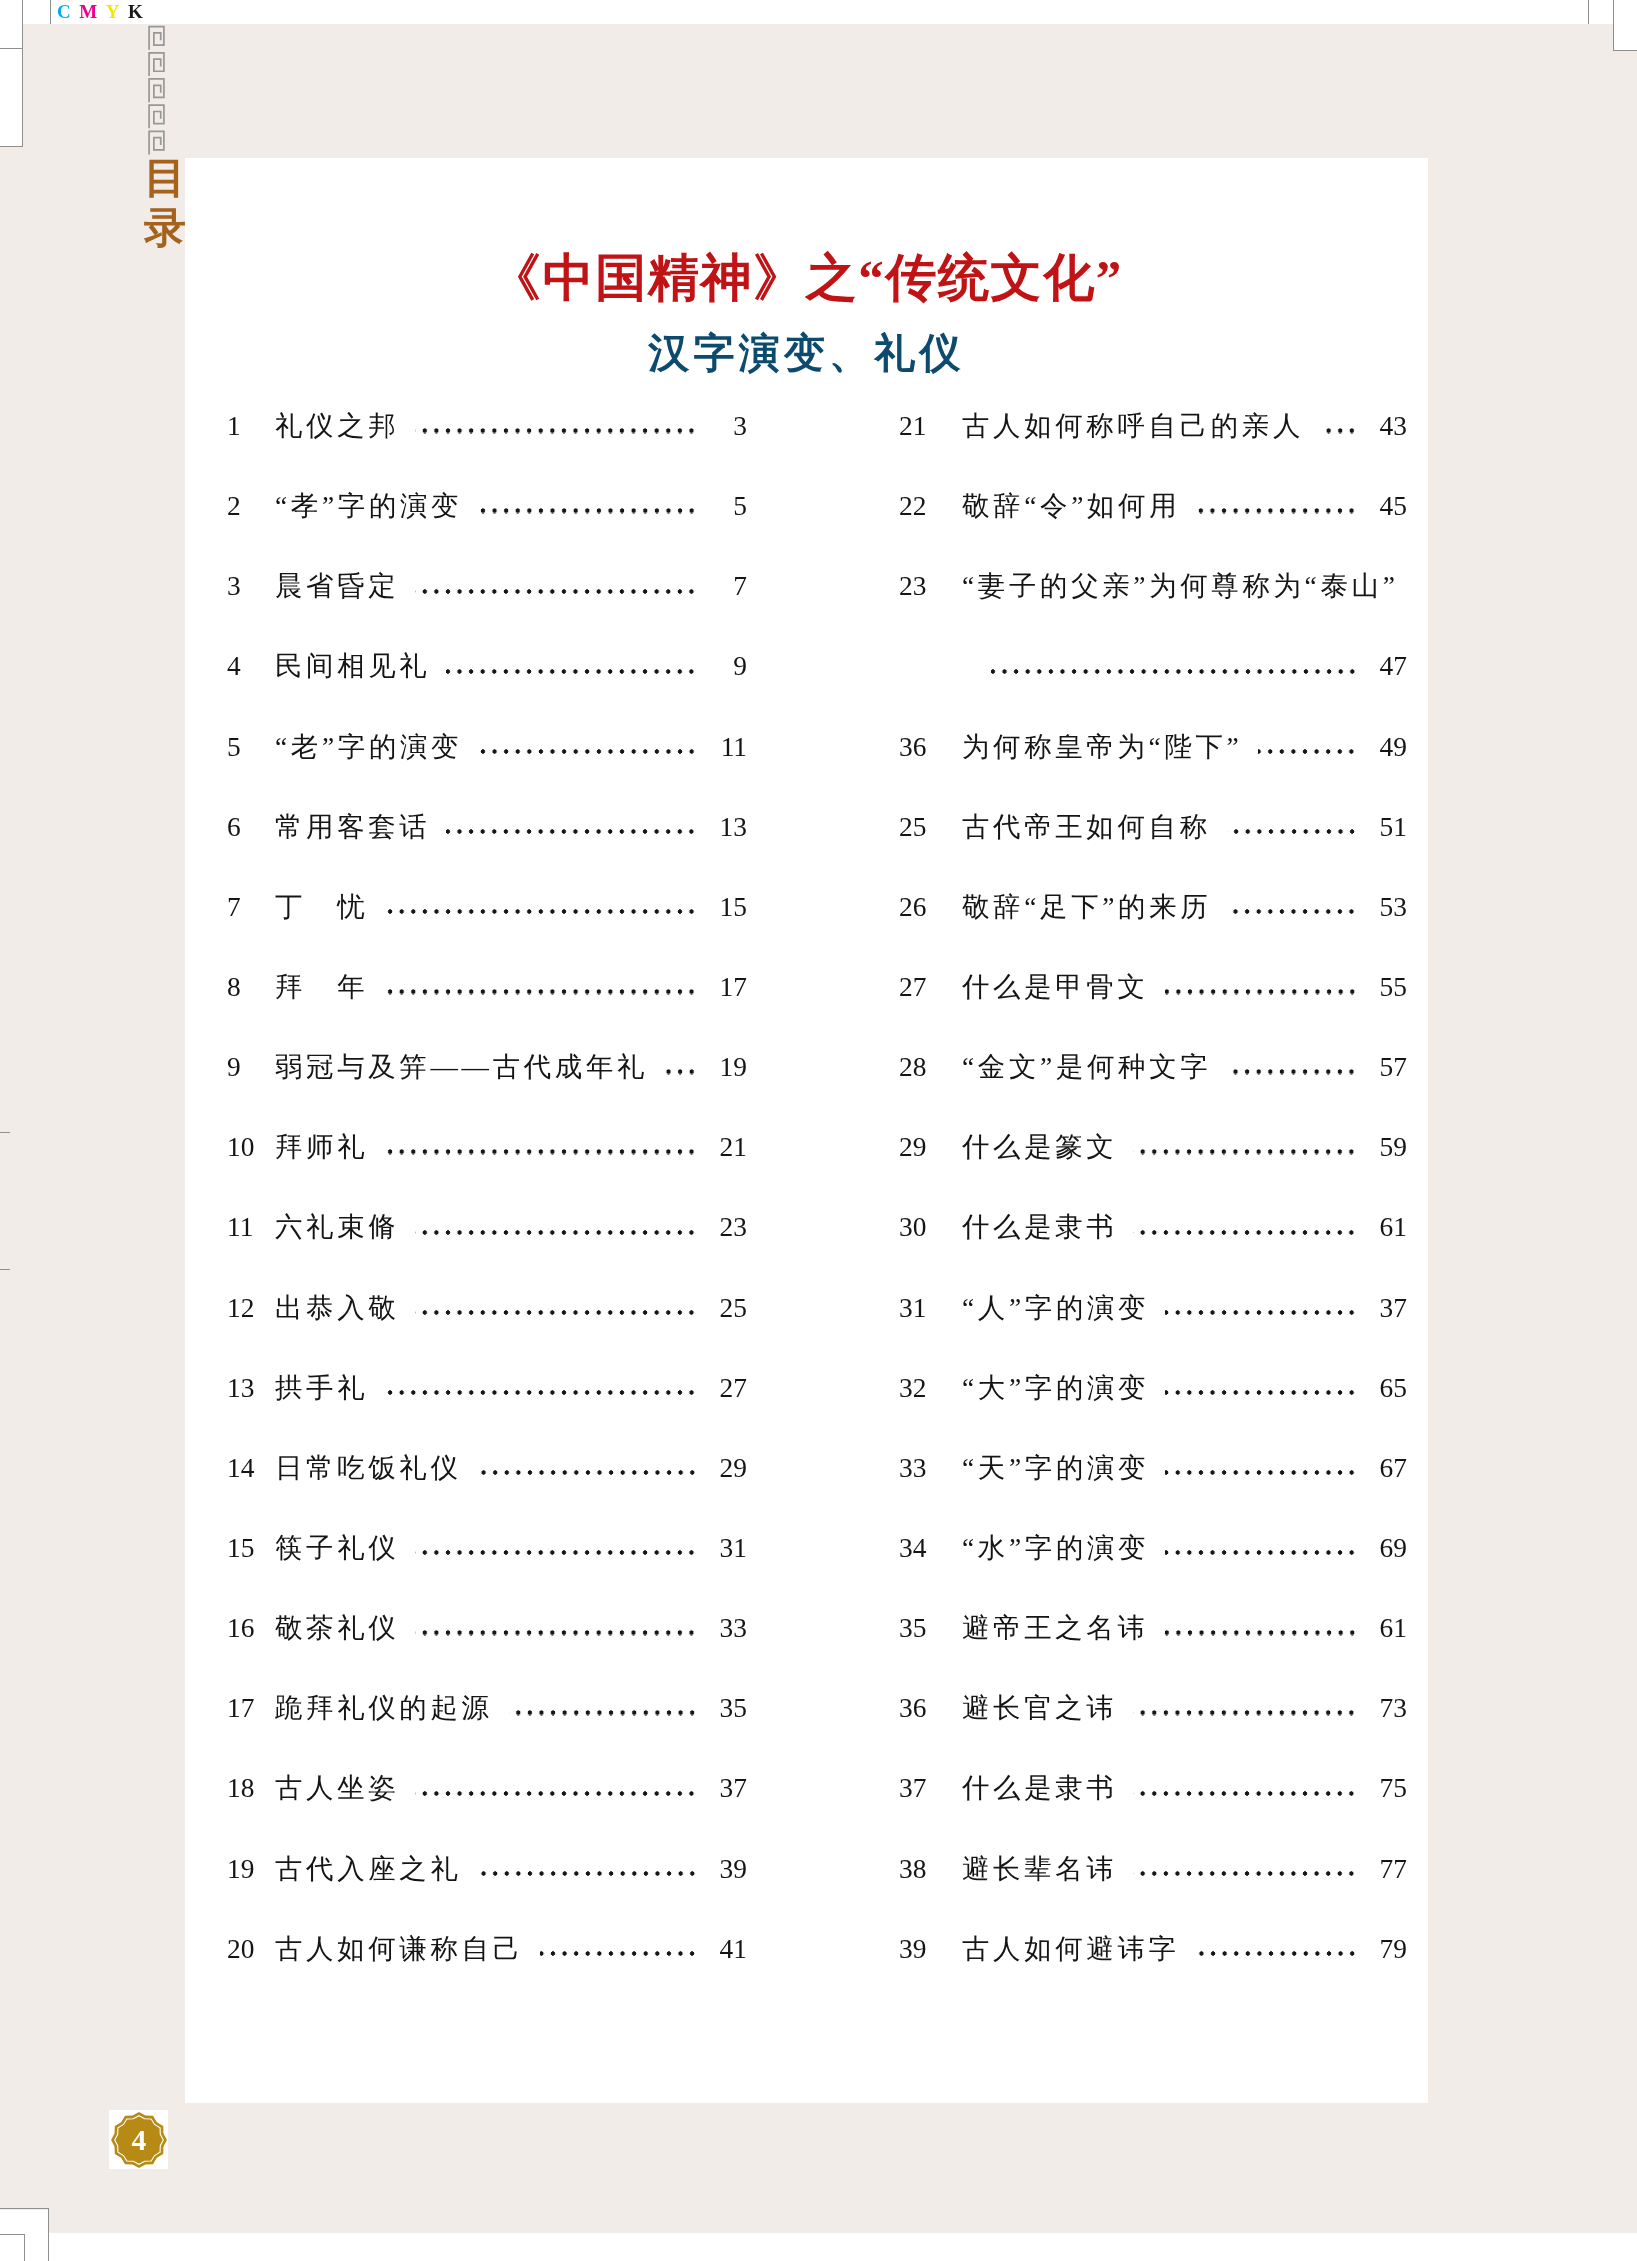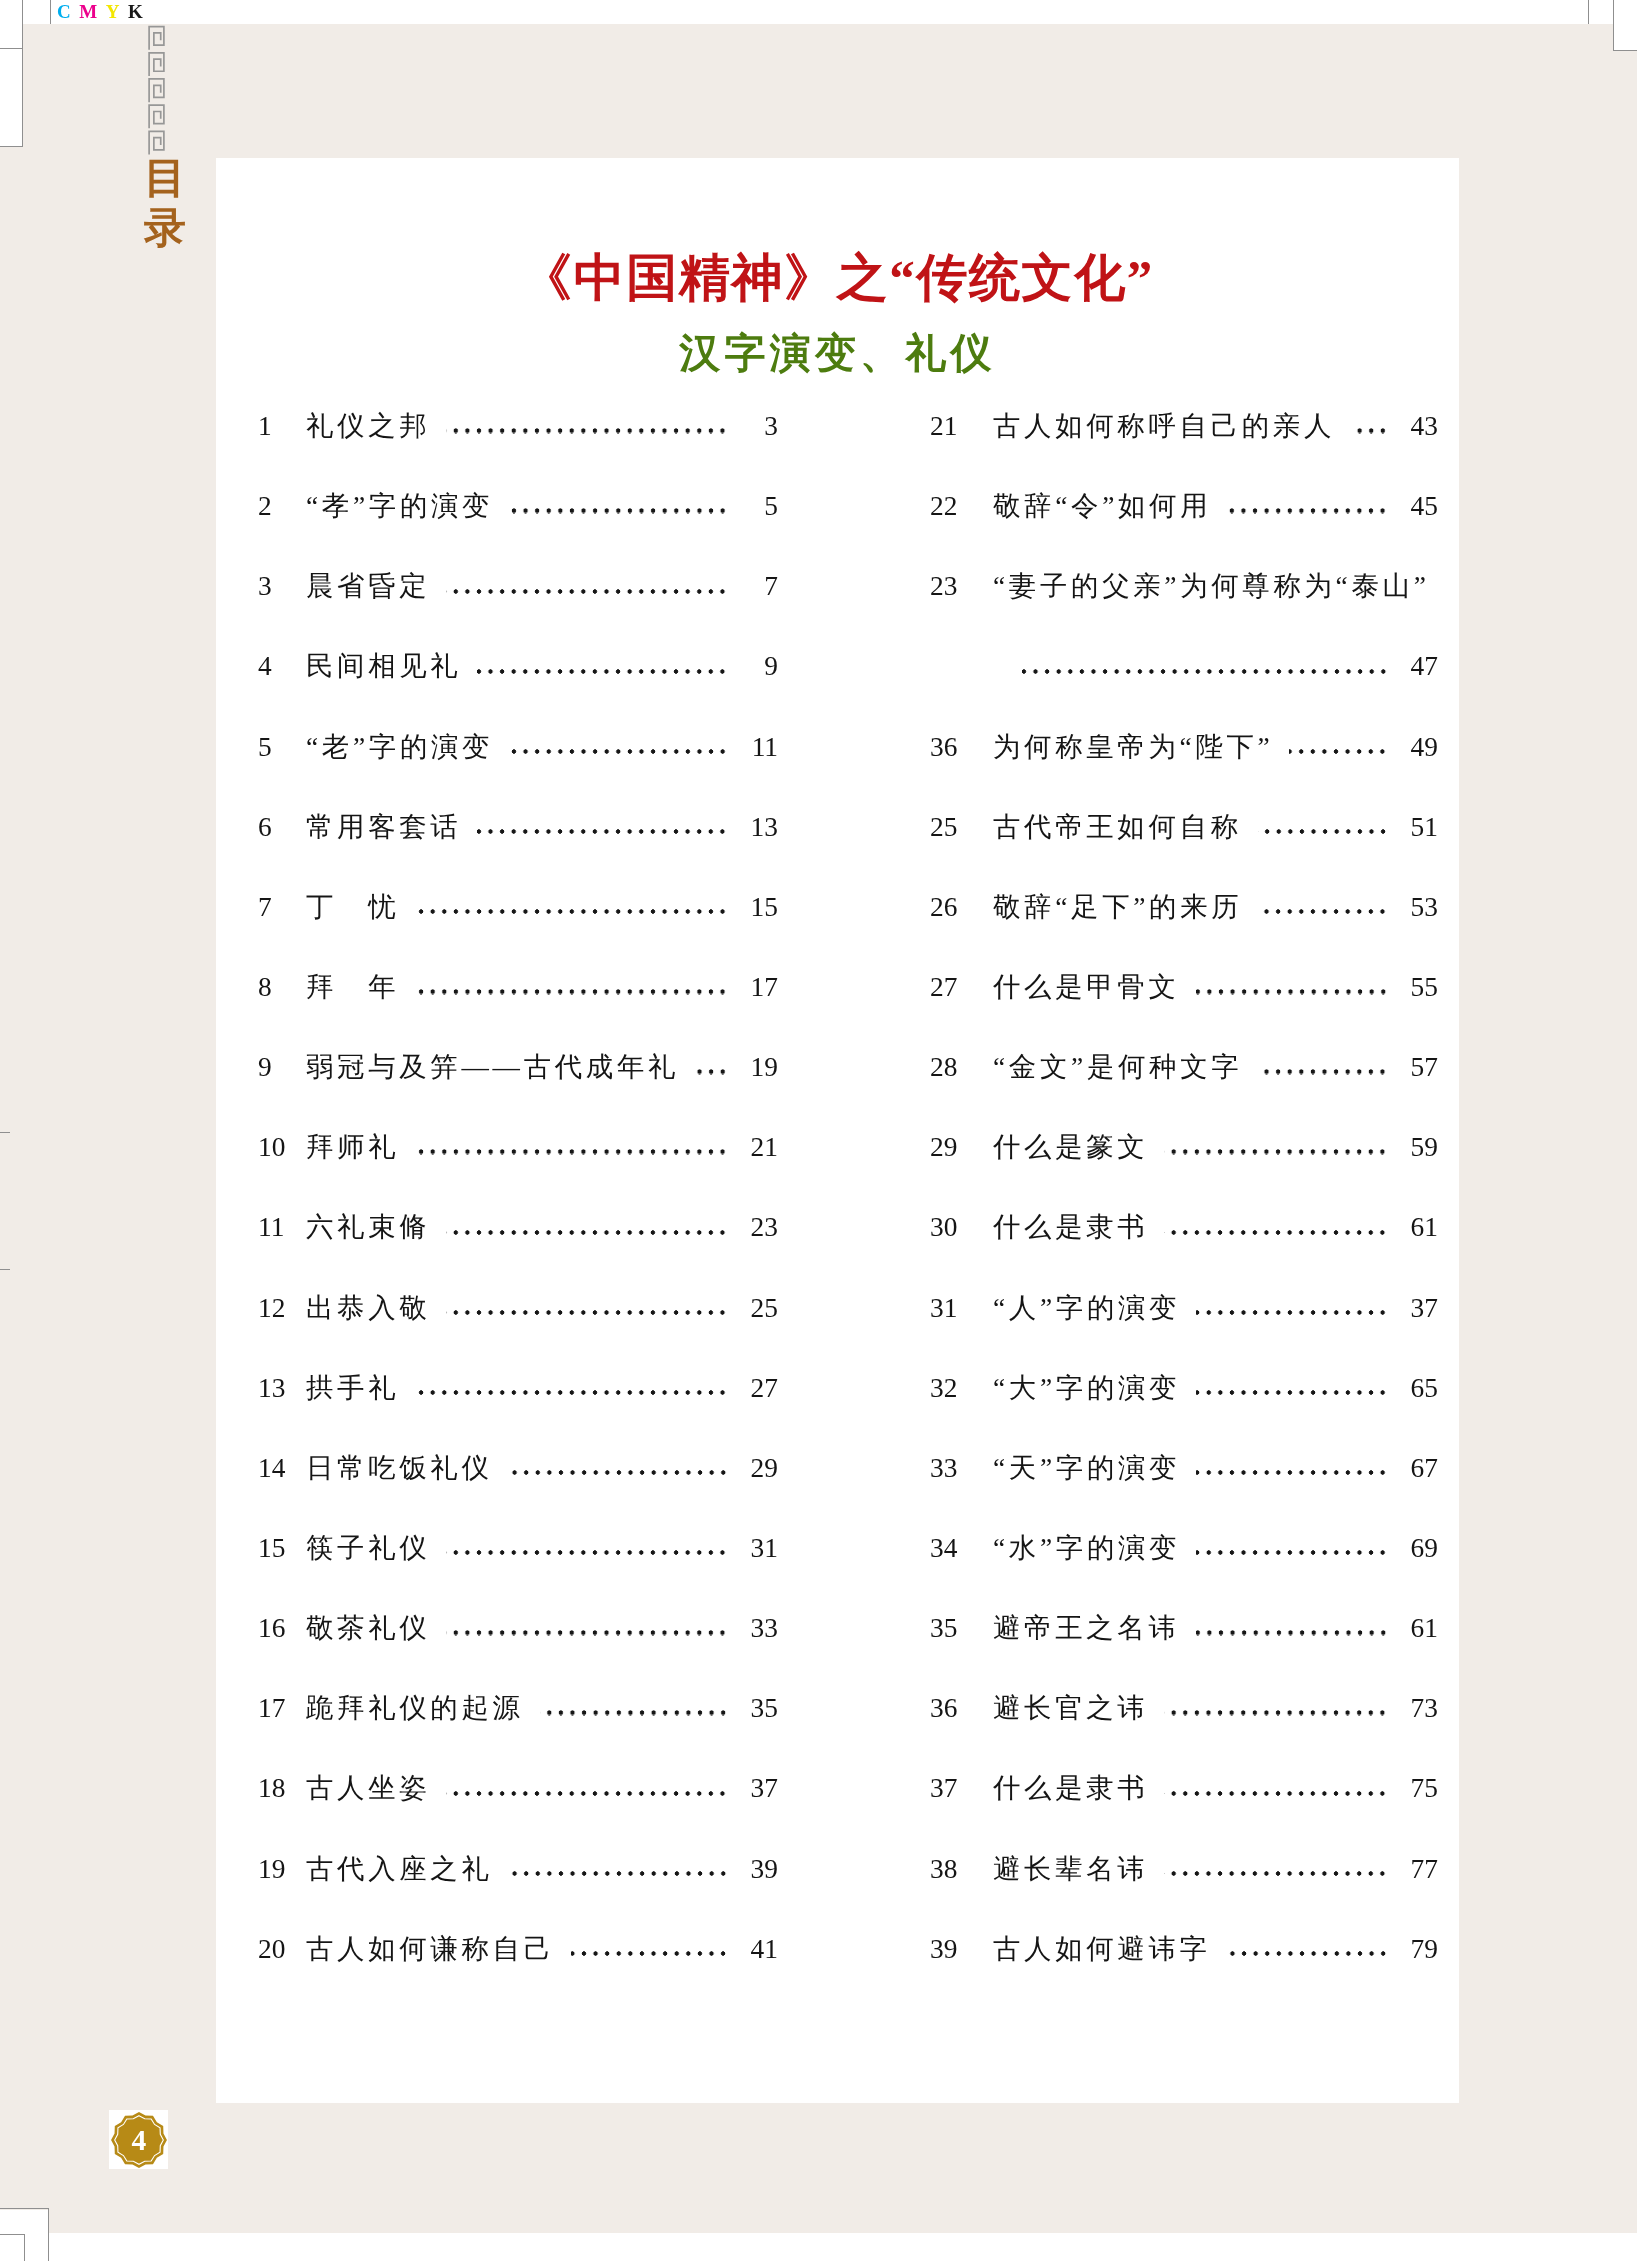--- a/index.html
+++ b/index.html
@@ -15,24 +15,24 @@
   .cmyk{position:absolute;left:57px;top:0;height:24px;display:flex;align-items:center;gap:7.4px;
         font-size:19px;font-weight:bold;letter-spacing:1.1px;}
   .cmyk .c{color:#00aeef;} .cmyk .m{color:#ec008c;} .cmyk .y{color:#f3e600;} .cmyk .k{color:#1a1a1a;}
 
   
   .ornament{position:absolute;left:147px;top:25px;}
   .mulu{position:absolute;left:136px;top:157px;width:58px;display:flex;flex-direction:column;align-items:center;
         gap:8.4px;color:#a4621d;font-size:42px;font-weight:bold;line-height:1;}
 
   
-  .page{position:absolute;left:185px;top:158px;width:1243px;height:1945px;background:#ffffff;margin-left:31px;}
+  .page{position:absolute;left:185px;top:158px;width:1243px;height:1945px;background:#ffffff;}
   .title{position:absolute;left:0;right:0;top:86px;text-align:center;color:#c01316;
          font-size:51px;font-weight:bold;letter-spacing:1.6px;white-space:nowrap;}
-  .subtitle{position:absolute;left:0;right:0;top:168px;text-align:center;color:#4d7c0f;
+  .subtitle{position:absolute;left:0;right:0;top:168px;text-align:center;color:#0c4a6e;
             font-size:41px;font-weight:bold;letter-spacing:4.2px;white-space:nowrap;}
 
   
   .col{position:absolute;top:251px;height:1557px;display:flex;flex-direction:column;justify-content:space-between;}
   .col-left{left:42px;width:520px;}
   .col-right{left:714px;width:508px;}
   .trow{display:flex;align-items:center;font-size:27.4px;color:#151515;line-height:1.25;}
   .no{flex:none;width:48px;}
   .col-right .no{width:63px;}
   .ttl{white-space:nowrap;letter-spacing:3.7px;}

